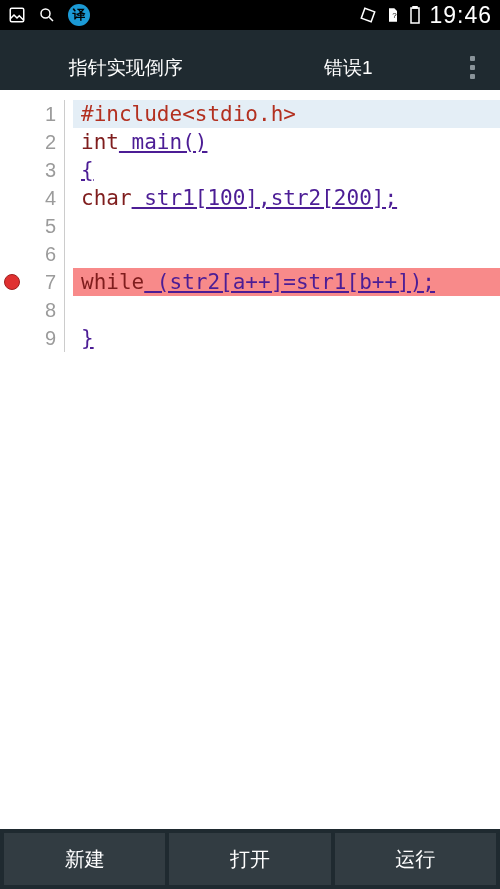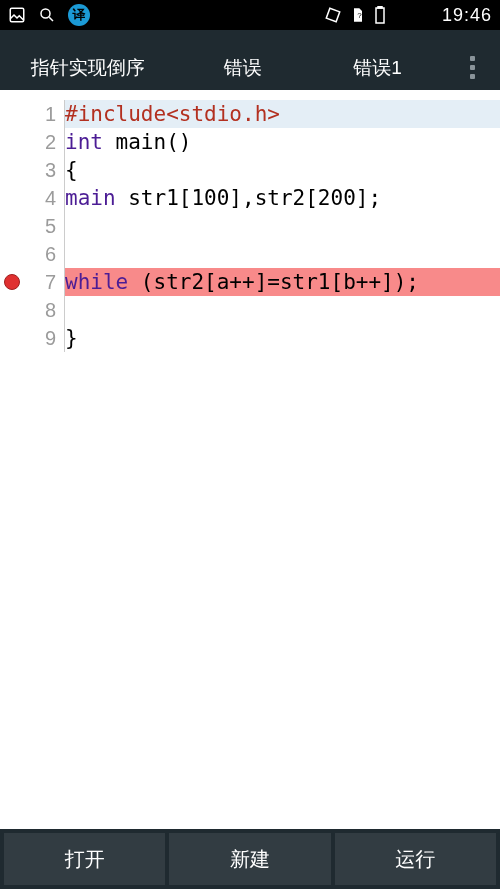--- a/index.html
+++ b/index.html
@@ -93,48 +93,49 @@
     padding-right: 8px;
     color: #9b9b9b;
     font-family: Arial, sans-serif;
     font-size: 20px;
   }
   .sep {
     width: 1px;
     background: #cccccc;
   }
   .code {
-    padding-left: 0;
+    padding-left: 8px;
     white-space: pre;
     flex: 1;
+    margin-left: 8px;
   }
   .line.hl-blue .code { background: #e4eef6; }
   .line.hl-red .code { background: #f88a8a; }
   .tok-pre { color: #b33020; }
-  .tok-kw { color: #4c1d95; }
-  .tok-plain { color: #000000; }
+  .tok-kw { color: #7f1d1d; }
+  .tok-plain { color: #4c1d95; text-decoration: underline; }
   .bottom-bar {
     position: absolute;
     left: 0; right: 0; bottom: 0;
     height: 60px;
     background: #1f2a30;
     display: flex;
     gap: 4px;
     padding: 4px;
   }
   .btn {
     flex: 1;
     background: #323c42;
     color: #ffffff;
     font-size: 20px;
     display: flex;
     align-items: center;
     justify-content: center;
   }
-  .clock { font-size: 18px; letter-spacing: 1px; margin-left: 48px; }
+  .clock { font-size: 23px; letter-spacing: 1px; }
 </style>
 </head>
 <body>
 
 <div class="status-bar">
   <div class="status-left">
     <span class="icon">
       <svg width="18" height="18" viewBox="0 0 24 24" fill="none" stroke="#fff" stroke-width="2">
         <rect x="3" y="3" width="18" height="18" rx="2"></rect>
           <path d="M3 17l5-5 4 4 3-3 6 6"></path>
@@ -166,23 +167,20 @@
           <rect x="4" y="0" width="4" height="2" fill="#fff"></rect>
       </svg>
     </span>
     <span class="clock">19:46</span>
   </div>
 </div>
 
 <div class="tab-row">
   <div class="tab first">
     <span>指针实现倒序</span>
-  </div>
-  <div class="tab">
-    <span>错误</span>
   </div>
   <div class="tab active">
     <span>错误1</span>
   </div>
   <div class="tab-menu">
     <span class="dots">
       <span class="dot"></span>
         <span class="dot"></span>
         <span class="dot"></span>
     </span>
@@ -206,21 +204,21 @@
       <div class="line">
         <div class="bp-gutter"></div>
         <div class="ln">3</div>
         <div class="sep"></div>
         <div class="code"><span class="tok-plain">{</span></div>
       </div>
       <div class="line">
         <div class="bp-gutter"></div>
         <div class="ln">4</div>
         <div class="sep"></div>
-        <div class="code"><span class="tok-kw">main</span><span class="tok-plain"> str1[100],str2[200];</span></div>
+        <div class="code"><span class="tok-kw">char</span><span class="tok-plain"> str1[100],str2[200];</span></div>
       </div>
       <div class="line">
         <div class="bp-gutter"></div>
         <div class="ln">5</div>
         <div class="sep"></div>
       </div>
       <div class="line">
         <div class="bp-gutter"></div>
         <div class="ln">6</div>
         <div class="sep"></div>
@@ -241,16 +239,16 @@
       <div class="line">
         <div class="bp-gutter"></div>
         <div class="ln">9</div>
         <div class="sep"></div>
         <div class="code"><span class="tok-plain">}</span></div>
       </div>
     </div>
 </div>
 
 <div class="bottom-bar">
+  <div class="btn">新建</div>
   <div class="btn">打开</div>
-  <div class="btn">新建</div>
   <div class="btn">运行</div>
 </div>
 
 </body></html>

